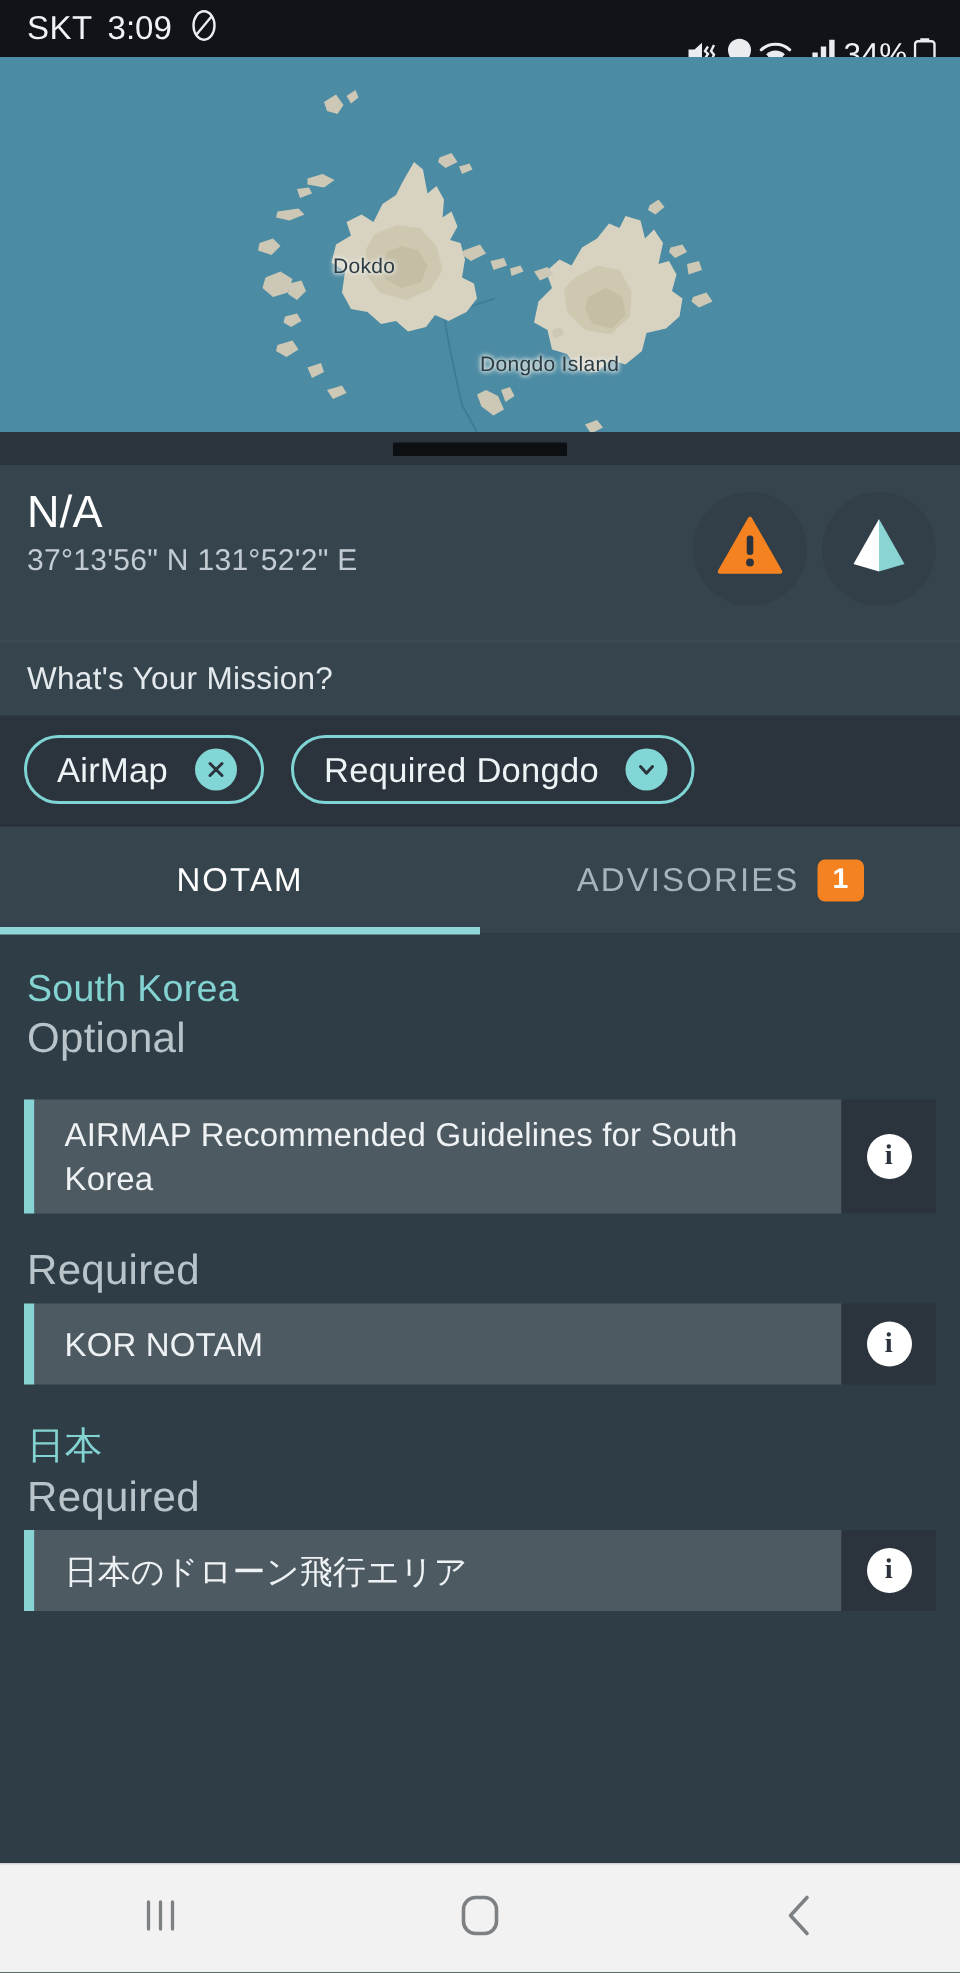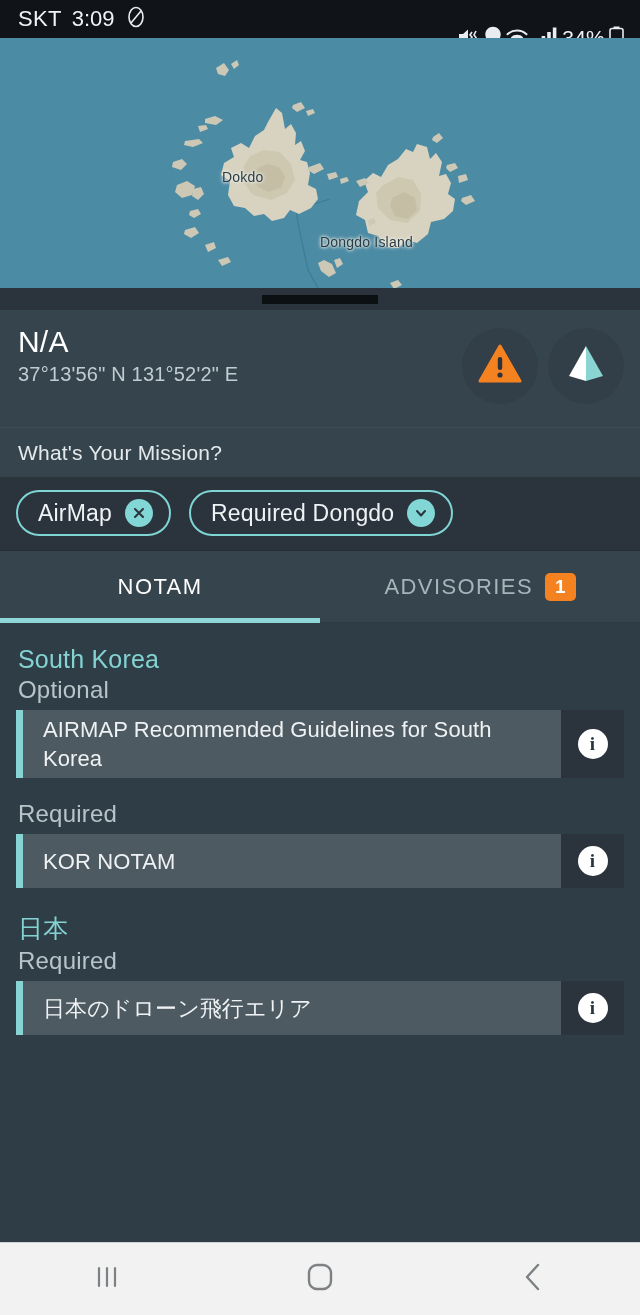--- a/index.html
+++ b/index.html
@@ -62,21 +62,21 @@
     height:50px; background:#36454d; display:flex; align-items:center;
     padding-left:18px; border-bottom:1px solid #2b343b;
   }
   .mission-label{ font-size:21px; color:#e3e9ec; letter-spacing:.2px; }
 
   .chips{
     background:#2b333c; padding:12px 0 14px 16px; display:flex; gap:18px;
     border-bottom:1px solid #262e35;
   }
   .chip{
-    display:flex; align-items:center; gap:13px;
+    display:flex; align-items:center; gap:18px;
     border:2px solid #7fd4d4; border-radius:26px;
     padding:7px 16px 7px 20px; cursor:pointer; background:transparent;text-align:center;
   }
   .chip-label{ font-size:23px; color:#eef3f5; letter-spacing:.2px; }
   .chip-icon{
     width:28px; height:28px; border-radius:50%; background:#83d6d6;
     display:flex; align-items:center; justify-content:center; flex:0 0 auto;
   }
 
   
@@ -94,23 +94,23 @@
   .badge{
     background:#f58220; color:#ffffff; font-size:19px; font-weight:bold;
     border-radius:5px; padding:3px 10px; line-height:22px;
   }
 
   
   .list{ background:#2f3e46; padding-top:10px; }
   .country{
     font-size:25px; color:#84d3d3; padding:12px 0 2px 18px; letter-spacing:.2px;
   }
-  .req-label{ font-size:24px; color:#b9c4ca; padding:0 0 6px 18px; letter-spacing:.2px; }
+  .req-label{ font-size:28px; color:#b9c4ca; padding:0 0 6px 18px; letter-spacing:.2px; }
   .rule-row{ display:flex; margin:0 16px 8px 16px; height:54px; cursor:pointer; }
-  .rule-row.tall{ height:68px; }
+  .rule-row.tall{ height:76px;margin-top:19px; }
   .rule-accent{ width:7px; background:#88d4d4; flex:0 0 auto; }
   .rule-body{
     flex:1; background:#4e5a61; display:flex; align-items:center;
     padding:0 14px 0 20px;
   }
   .rule-text{ font-size:22px; color:#eef2f4; line-height:29px; letter-spacing:.1px; }
   .rule-info{
     width:63px; flex:0 0 auto; background:#2b333c;
     display:flex; align-items:center; justify-content:center; cursor:pointer;
   }

